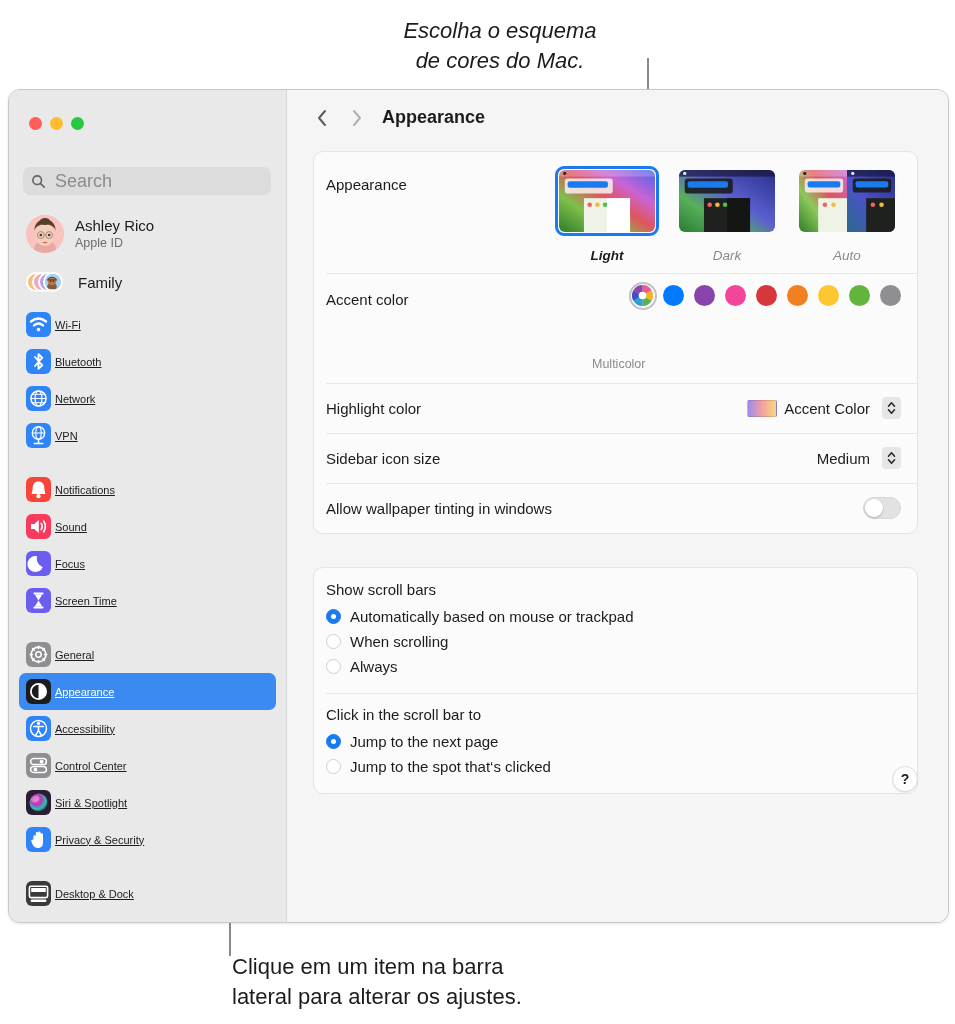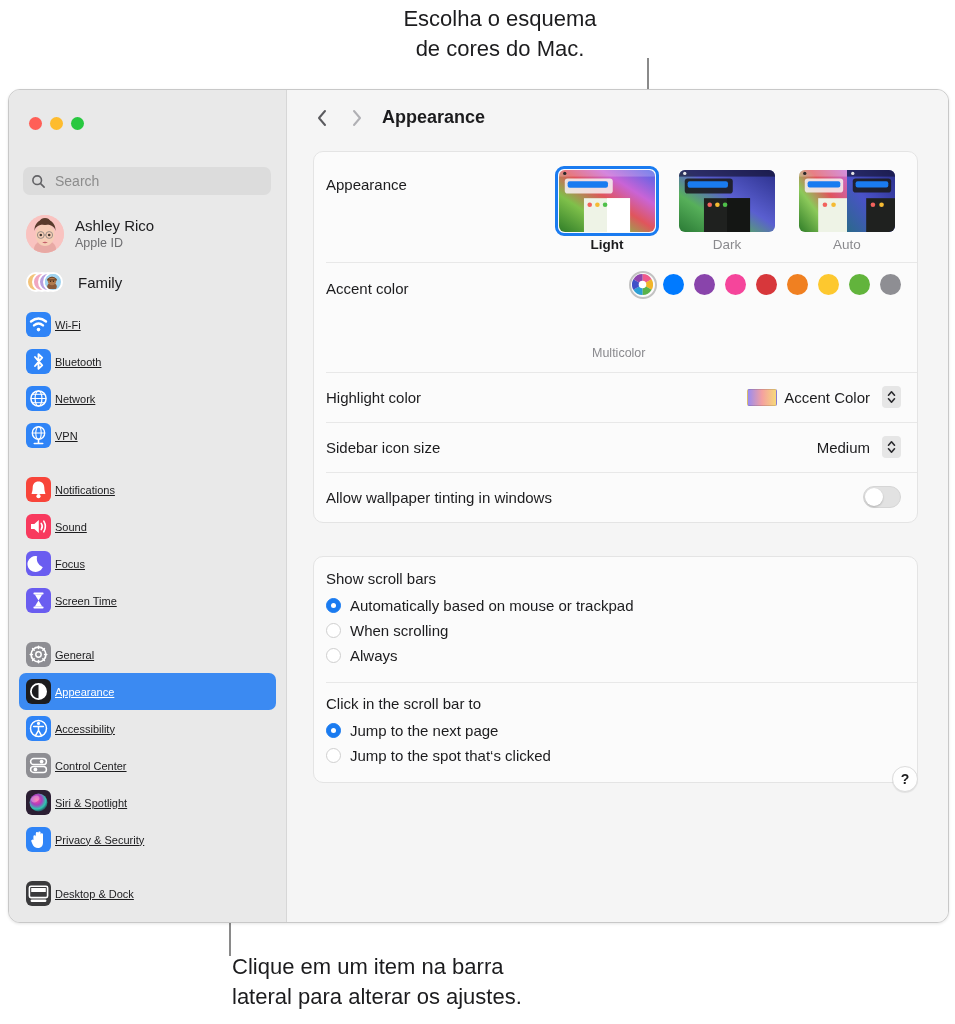--- a/index.html
+++ b/index.html
@@ -13,21 +13,21 @@
 
   
   .callout {
     position: absolute;
     color: #1c1c1e;
     font-size: 22px;
     line-height: 30px;
     text-align: center;
     white-space: pre-line;
   }
-  #callout-top { top: 4px; left: 300px; width: 400px; }
+  #callout-top { top: 16px; left: 300px; width: 400px; font-style: italic; }
   #callout-bottom { top: 952px; left: 232px; width: 420px; text-align: left; }
   .leader {
     position: absolute;
     background: #8a8a8a;
     width: 2px;
   }
   #leader-top { left: 647px; top: 58px; height: 122px; }
   #leader-bottom { left: 229px; top: 736px; height: 220px; }
 
   
@@ -67,21 +67,21 @@
     background: #dcdcdc;
     border-radius: 7px;
     display: flex; align-items: center;
     padding: 0 8px;
     box-sizing: border-box;
   }
   #search-field .mag { width: 15px; height: 15px; margin-right: 7px; flex: 0 0 15px; }
   #search-field input {
     border: 0; background: transparent; outline: none;
     font-family: "Liberation Sans", sans-serif;
-    font-size: 14px; color: #3a3a3a; width: 100%;
+    font-size: 18px; color: #3a3a3a; width: 100%;
   }
   #search-field input::placeholder { color: #8c8c8c; }
 
   
   .acct-row {
     position: absolute; left: 10px;
     width: 257px; height: 44px;
     display: flex; align-items: center;
     border-radius: 7px;
     padding-left: 7px; box-sizing: border-box;
@@ -185,21 +185,21 @@
     border: 3px solid #1a7bf0;
     padding: 1px;
   }
   .thumb {
     width: 100%; height: 100%;
     border-radius: 6px;
     overflow: hidden;
     position: relative;
   }
   .theme-name {
-    margin-top: 1px; font-size: 13.5px; color: #8a8a8e;
+    margin-top: 12px; font-size: 13.5px; color: #8a8a8e; font-style: italic;
   }
   .theme-name.active { color: #1c1c1e; font-weight: bold; }
 
   
   #row-accent { align-items: flex-start; padding-top: 12px; padding-bottom: 12px; min-height: 62px; }
   #accent-label { padding-top: 6px; }
   .accent-area { display: flex; flex-direction: column; align-items: flex-start; gap: 44px; }
   .swatches { display: flex; gap: 10px; align-items: center; }
   .sw { width: 21px; height: 21px; border-radius: 50%; position: relative; }
   .sw.ring::after {

